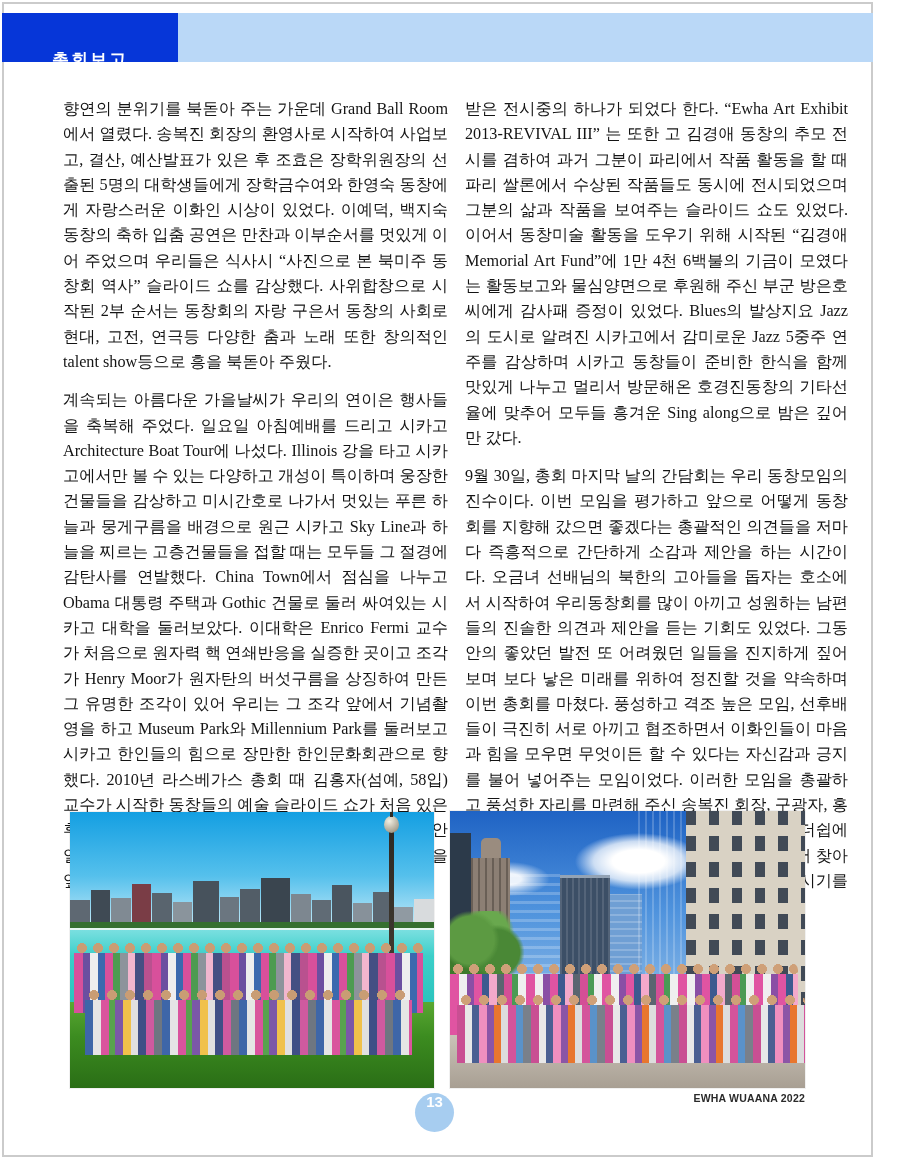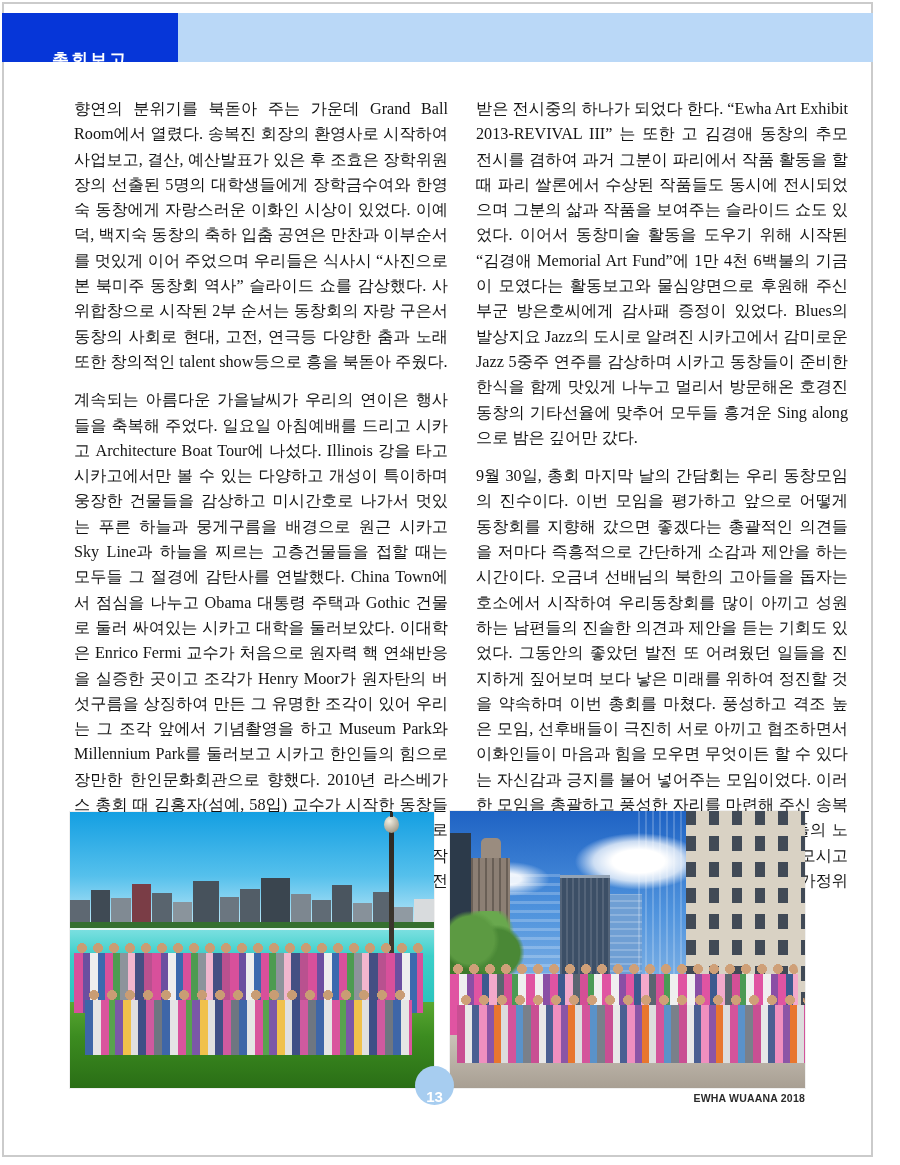--- a/index.html
+++ b/index.html
@@ -25,21 +25,21 @@
     position:absolute;left:178px;top:13px;width:695px;height:49px;
     background:#bad8f7;z-index:1;
   }
   
   .col{
     position:absolute;top:97px;text-align:justify;color:#141414;
     font-size:16.2px;line-height:25.3px;z-index:2;
   }
   .col-left{left:62px;width:386px;}
   .col-right{left:464px;width:384px;}
-  .col p{margin:0 0 13px 12px;}
+  .col p{margin:0 0 13px 1px;}
   
   .photo{position:absolute;overflow:hidden;z-index:2;box-shadow:0 0 0 1px rgba(0,0,0,.06);}
   .photo-left{left:70px;top:812px;width:364px;height:276px;background:#18a2e2;}
   .photo-right{left:450px;top:811px;width:355px;height:277px;background:#2a72cc;}
   .layer{position:absolute;left:0;right:0;}
   
   .pl-sky{top:0;height:42%;background:linear-gradient(180deg,#149fe2 0%,#55c0ec 55%,#c6ebf8 100%);z-index:0;}
   .pl-skyline{position:absolute;left:0;right:0;top:24%;height:17.5%;display:flex;align-items:flex-end;gap:1px;z-index:1;}
   .pl-skyline i{flex:1;display:block;background:#6b7682;}
   .pl-skyline i:nth-child(1){height:55%;background:#5e6872;}
@@ -125,22 +125,22 @@
     background-size:18px 13px,100% calc(100% - 11px);
     background-position:0 0,0 11px;
     background-repeat:repeat-x,no-repeat;}
   
   .photo-credit{
     position:absolute;left:600px;top:1092px;width:205px;text-align:right;z-index:2;
     font-family:"Liberation Sans","DejaVu Sans",sans-serif;
     font-size:10.5px;font-weight:600;color:#2a2a2a;letter-spacing:.2px;
   }
   .page-number{
-    position:absolute;left:415px;top:1066px;width:39px;height:39px;border-radius:50%;
-    background:#a7cdf0;display:flex;align-items:flex-end;justify-content:center;z-index:2;
+    position:absolute;left:415px;top:1093px;width:39px;height:39px;border-radius:50%;
+    background:#a7cdf0;display:flex;align-items:flex-start;justify-content:center;z-index:2;
   }
   .page-number span{
     color:#ffffff;font-family:"Liberation Sans","DejaVu Sans",sans-serif;
     font-size:15px;font-weight:600;
   }
 </style>
 </head>
 <body>
 
 <div class="page-frame"></div>
@@ -202,17 +202,17 @@
   <div class="bldg pr-bldg-center"></div>
   <div class="bldg pr-bldg-glass2"></div>
   <div class="bldg pr-bldg-tall"></div>
   <div class="bldg pr-bldg-stone"></div>
   <div class="pr-tree"></div>
   <div class="layer pr-pavement"></div>
   <div class="crowd pr-crowd-back"></div>
   <div class="crowd pr-crowd-front"></div>
 </figure>
 
-<div class="photo-credit">EWHA WUAANA 2018</div>
+<div class="photo-credit">EWHA WUAANA 2022</div>
 
 <div class="page-number">
   <span>13</span>
 </div>
 
 </body></html>

